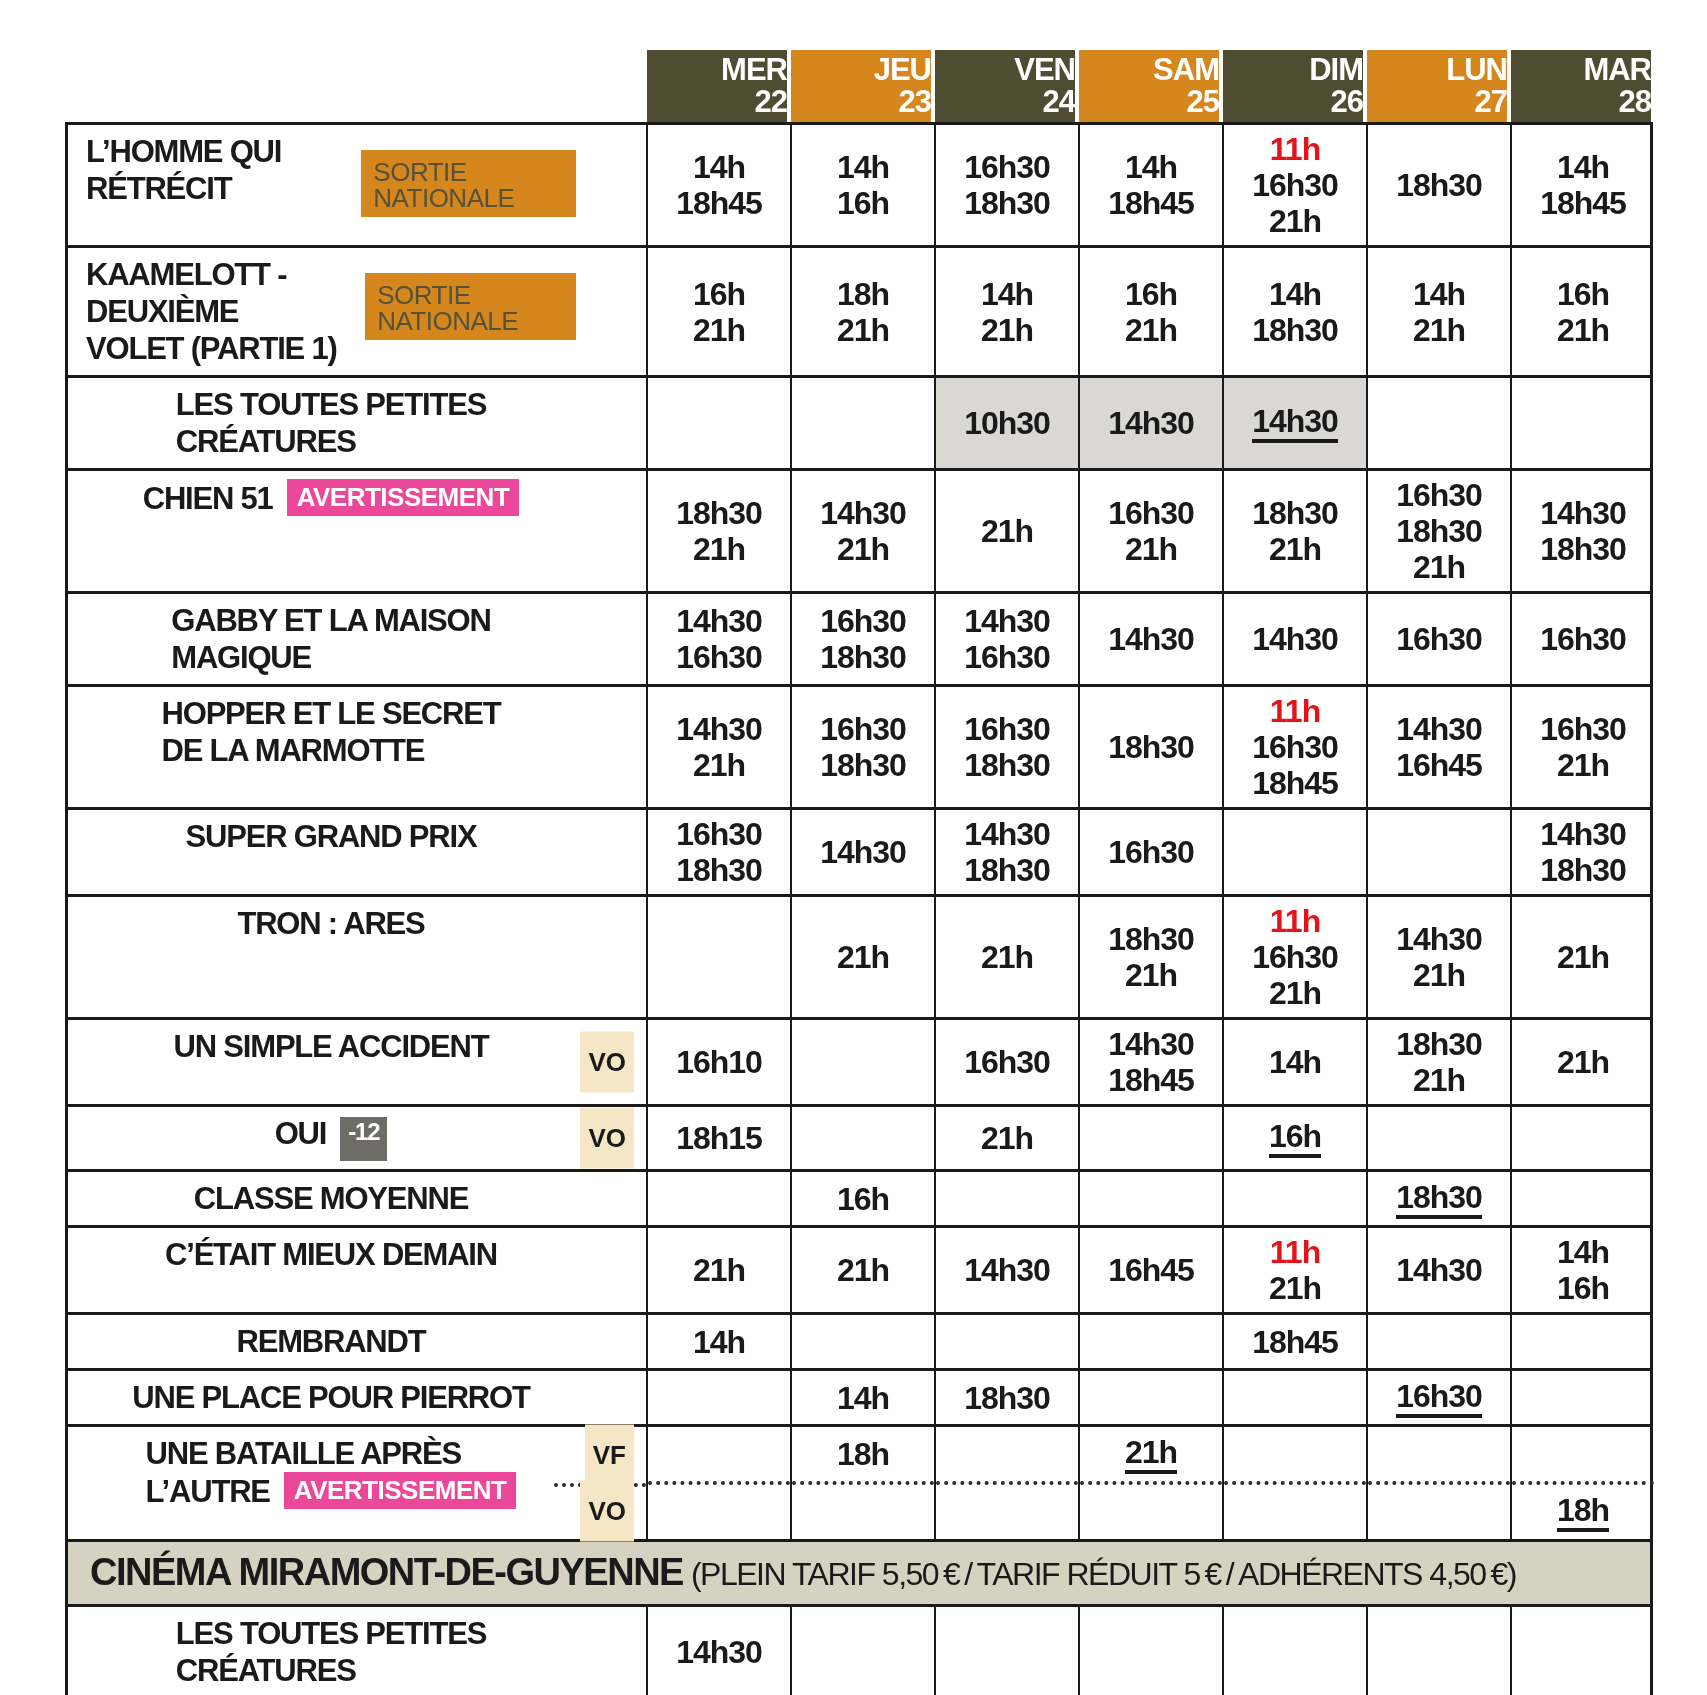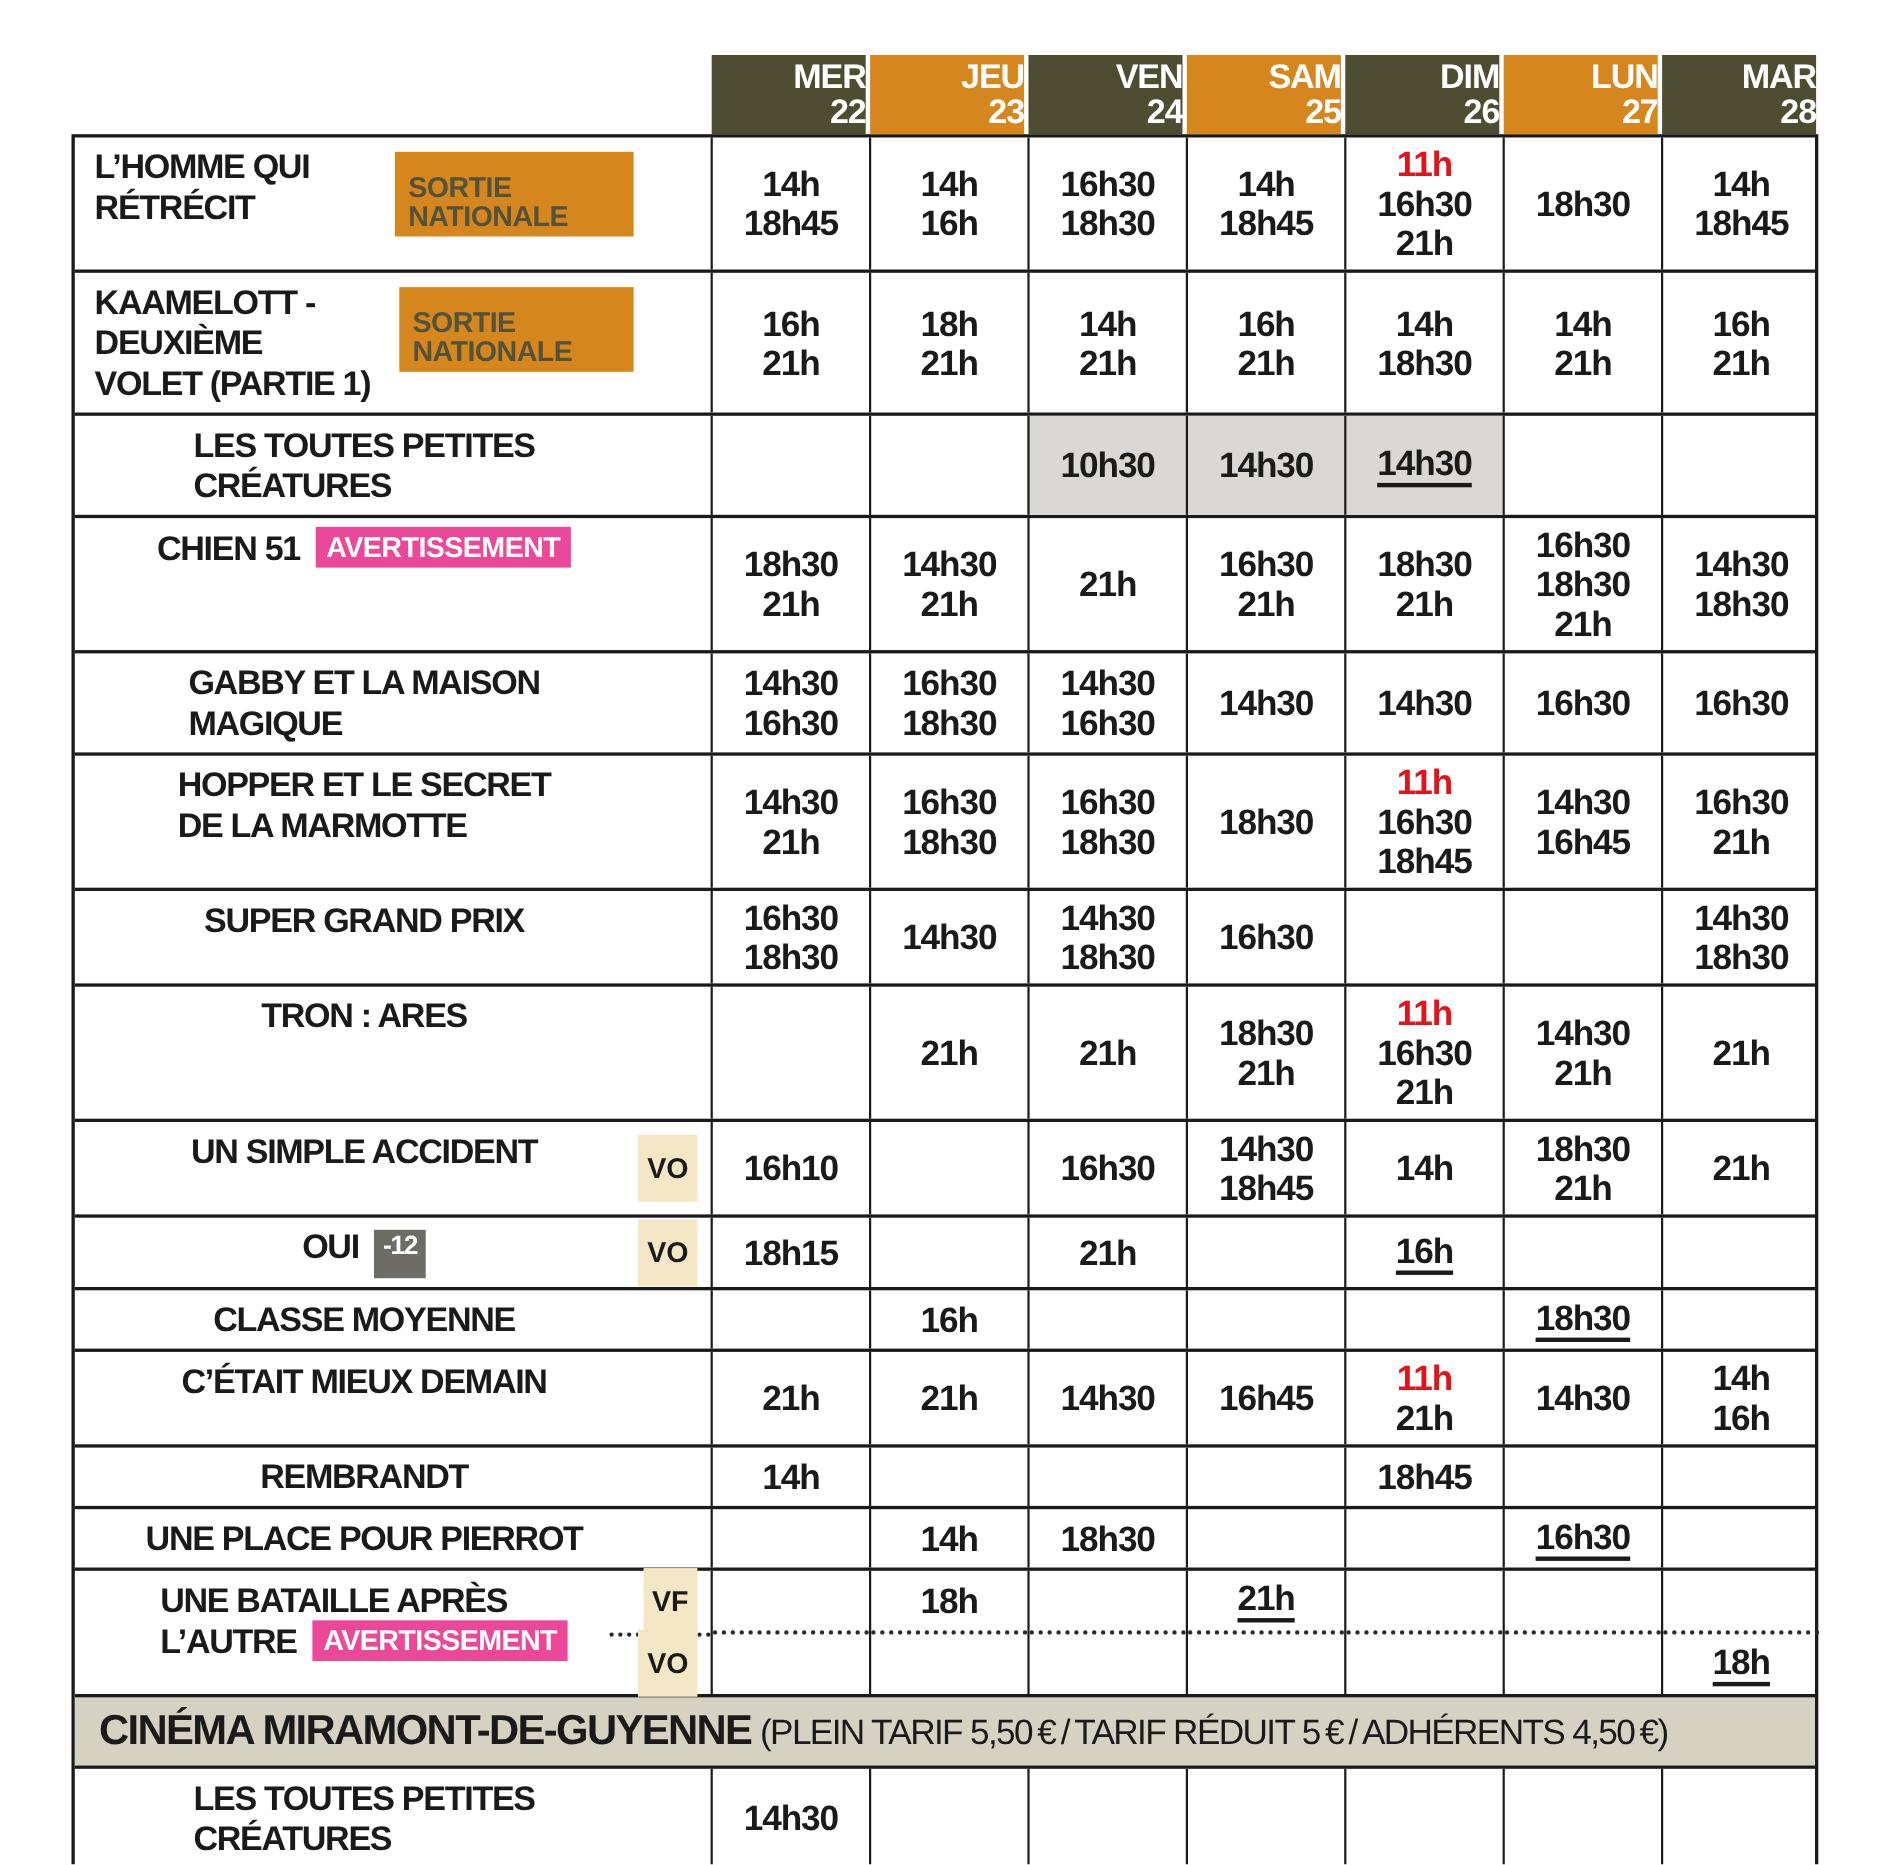--- a/index.html
+++ b/index.html
@@ -23,22 +23,22 @@
          align-items:flex-start;padding:8px 70px 8px 18px;}
   .title{font-weight:bold;font-size:31px;line-height:37px;letter-spacing:-1.2px;}
   .dcell{border-left:2px solid #1a1a1a;display:flex;flex-direction:column;justify-content:center;
          align-items:center;padding:6px 2px;}
   .dcell.gray{background:#d9d8d5;}
   .time{font-weight:bold;font-size:32px;line-height:36px;letter-spacing:-1px;white-space:nowrap;}
   .time.red{color:#e21419;}
   .time.u{border-bottom:4px solid #1a1a1a;}
 
   
-  .badge-release{display:inline-block;background:#d5871e;color:#55523a;font-weight:bold;
-                 font-size:26px;line-height:26px;letter-spacing:-0.5px;padding:19px 12px 6px;margin-top:5px;}
+  .badge-release{display:inline-block;background:#d5871e;color:#55523a;font-weight:normal;
+                 font-size:26px;line-height:26px;letter-spacing:-0.5px;padding:9px 12px 6px;margin-top:17px;}
   .badge-warn{display:inline-block;background:#ec4899;color:#fff;font-weight:bold;font-size:26px;
               line-height:26px;letter-spacing:-0.5px;padding:5px 10px 6px;margin-left:14px;vertical-align:3px;}
   .badge-age{display:inline-block;background:#6d6d66;color:#fff;font-weight:bold;font-size:24px;
              line-height:24px;padding:3px 8px 17px;margin-left:14px;vertical-align:4px;}
   .badge-v{position:absolute;right:12px;background:#f5e6c6;color:#1a1a1a;font-weight:bold;
            font-size:26px;line-height:25px;padding:18px 8px;}
   .badge-v.mid{top:50%;transform:translateY(-50%);}
   .badge-v.q1{top:25%;transform:translateY(-50%);}
   .badge-v.q3{top:75%;transform:translateY(-50%);}
 

